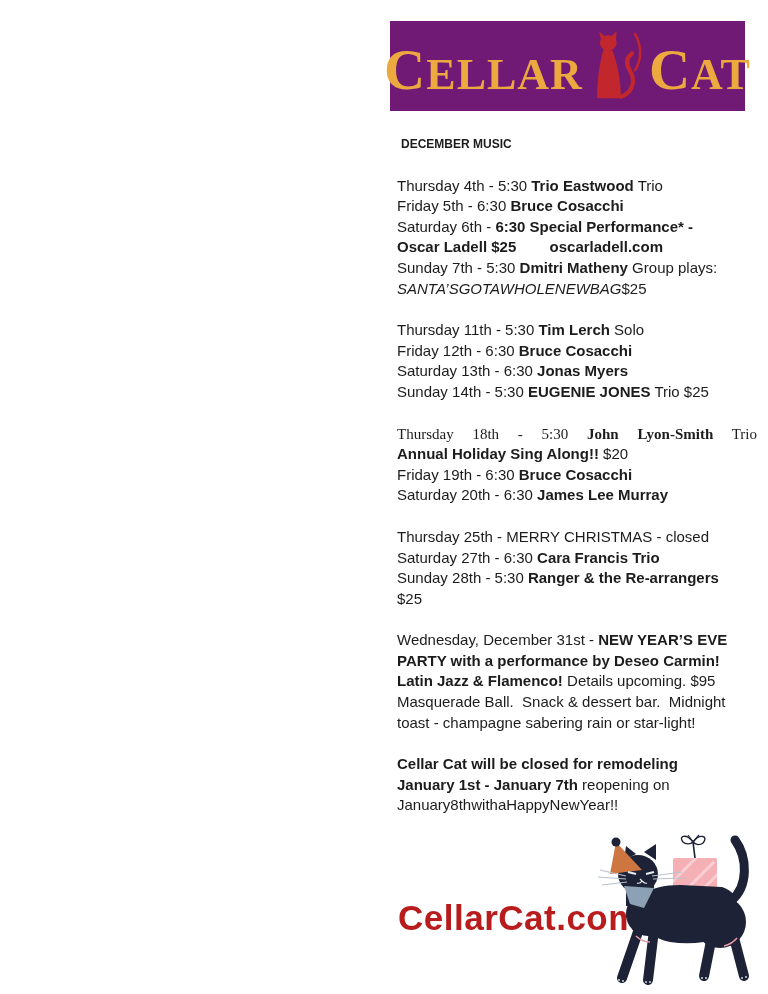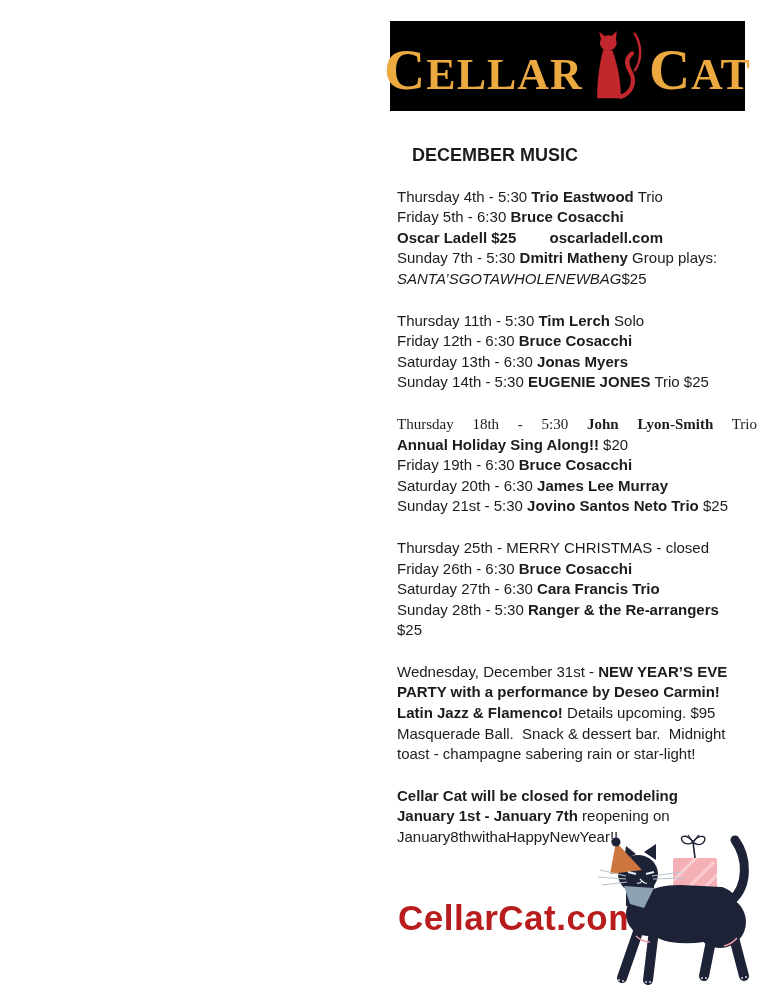--- a/index.html
+++ b/index.html
@@ -7,41 +7,41 @@
     position:relative;
     width:768px;height:994px;
     background:#ffffff;
     overflow:hidden;
     font-family:"Liberation Sans", sans-serif;
     color:#1c1c1c;
   }
   
   .logo-box{
     position:absolute;left:390px;top:21px;width:355px;height:90px;
-    background:#000000;
+    background:#701a75;
     display:flex;align-items:center;justify-content:center;
   }
   .logo-text{
     font-family:"Liberation Serif", serif;
     color:#ECA93F;
     font-weight:700;
     letter-spacing:1px;
     line-height:1;
     white-space:nowrap;
   }
   .logo-initial{font-size:57px;}
   .logo-rest{font-size:44px;}
   .logo-cat-svg{vertical-align:-12px;margin:0 2px;}
   
   .content{
     position:absolute;left:397px;top:130px;width:360px;
     font-size:15px;line-height:20.6px;
   }
   .heading{
-    font-weight:bold;margin:15px;font-size:18px;line-height:20.6px;
+    font-weight:bold;margin:4px;font-size:12px;line-height:20.6px;
   }
   .section{margin-top:21px;}
   .line{white-space:pre-wrap;}
   .line.justify{
     white-space:normal;
     text-align:justify;
     text-align-last:justify;
     font-family:Liberation Serif, serif;
   }
   .b{font-weight:bold;}
@@ -73,40 +73,39 @@
         <path d="M70,4 C80,20 80,42 70,56" fill="none" stroke="#C1272D" stroke-width="3.5" stroke-linecap="round"></path>
       </svg><span class="logo-initial">C</span><span class="logo-rest">AT</span></span>
   </div>
 
   <div class="content">
     <p class="heading">DECEMBER MUSIC</p>
     <div>
         <div class="section">
           <div class="line"><span>Thursday 4th - 5:30 </span><span class="b">Trio Eastwood</span><span> Trio</span></div>
           <div class="line"><span>Friday 5th - 6:30 </span><span class="b">Bruce Cosacchi</span></div>
+          <div class="line"><span>Saturday 6th - </span><span class="b">6:30 Special Performance* -</span></div>
           <div class="line"><span class="b">Oscar Ladell $25        oscarladell.com</span></div>
           <div class="line"><span>Sunday 7th - 5:30 </span><span class="b">Dmitri Matheny</span><span> Group plays:</span></div>
           <div class="line"><span class="i">SANTA’SGOTAWHOLENEWBAG</span><span>$25</span></div>
         </div>
         <div class="section">
           <div class="line"><span>Thursday 11th - 5:30 </span><span class="b">Tim Lerch</span><span> Solo</span></div>
           <div class="line"><span>Friday 12th - 6:30 </span><span class="b">Bruce Cosacchi</span></div>
           <div class="line"><span>Saturday 13th - 6:30 </span><span class="b">Jonas Myers</span></div>
           <div class="line"><span>Sunday 14th - 5:30 </span><span class="b">EUGENIE JONES</span><span> Trio $25</span></div>
         </div>
         <div class="section">
           <div class="line justify"><span>Thursday 18th - 5:30 </span><span class="b">John Lyon-Smith</span><span> Trio</span></div>
           <div class="line"><span class="b">Annual Holiday Sing Along!!</span><span> $20</span></div>
           <div class="line"><span>Friday 19th - 6:30 </span><span class="b">Bruce Cosacchi</span></div>
           <div class="line"><span>Saturday 20th - 6:30 </span><span class="b">James Lee Murray</span></div>
-          <div class="line"><span>Sunday 21st - 5:30 </span><span class="b">Jovino Santos Neto Trio</span><span> $25</span></div>
         </div>
         <div class="section">
           <div class="line"><span>Thursday 25th - MERRY CHRISTMAS - closed</span></div>
-          <div class="line"><span>Friday 26th - 6:30 </span><span class="b">Bruce Cosacchi</span></div>
           <div class="line"><span>Saturday 27th - 6:30 </span><span class="b">Cara Francis Trio</span></div>
           <div class="line"><span>Sunday 28th - 5:30 </span><span class="b">Ranger &amp; the Re-arrangers</span></div>
           <div class="line"><span>$25</span></div>
         </div>
         <div class="section">
           <div class="line"><span>Wednesday, December 31st - </span><span class="b">NEW YEAR’S EVE</span></div>
           <div class="line"><span class="b">PARTY with a performance by Deseo Carmin!</span></div>
           <div class="line"><span class="b">Latin Jazz &amp; Flamenco!</span><span> Details upcoming. $95</span></div>
           <div class="line"><span>Masquerade Ball.  Snack &amp; dessert bar.  Midnight</span></div>
           <div class="line"><span>toast - champagne sabering rain or star-light!</span></div>

